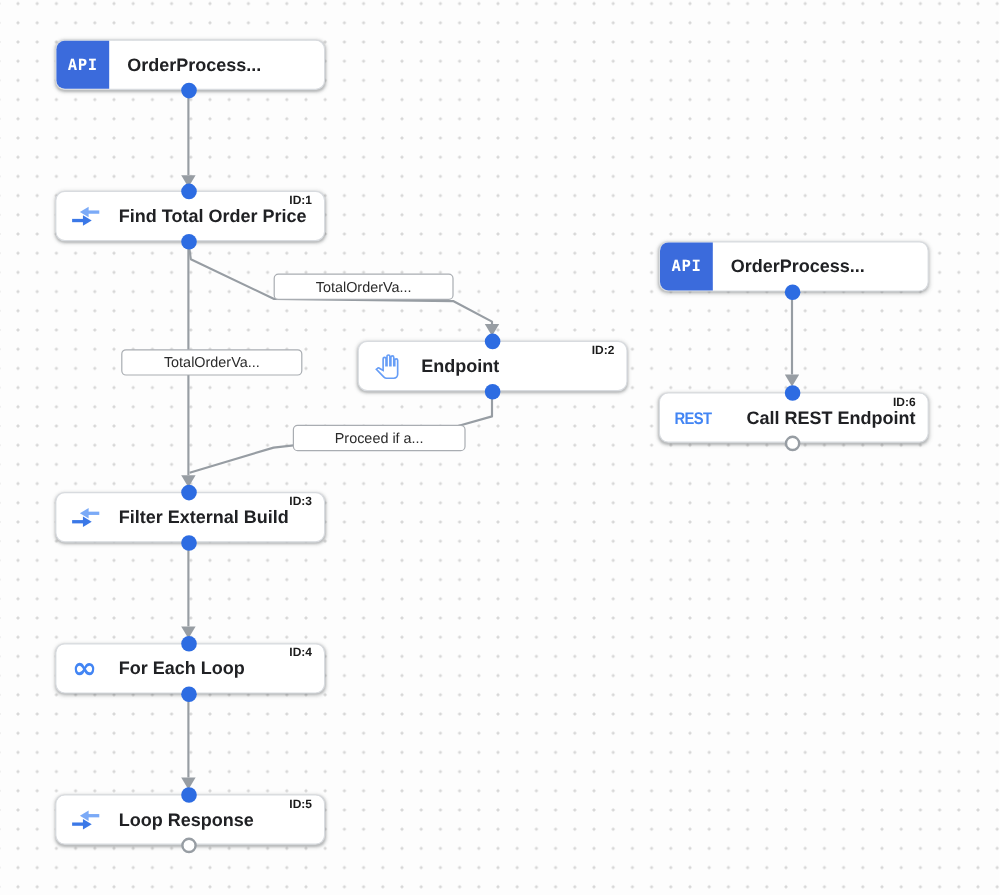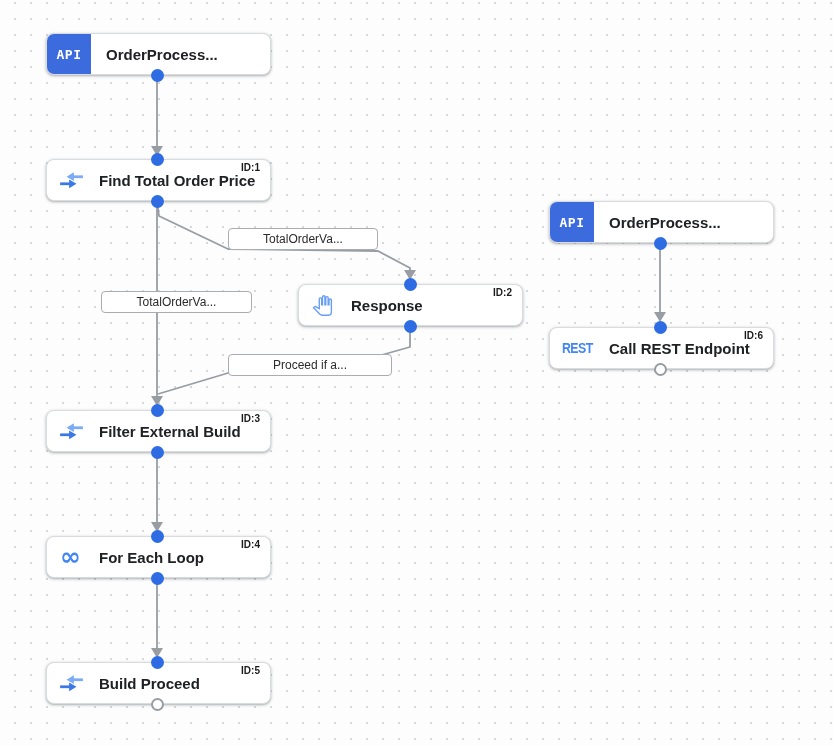--- a/index.html
+++ b/index.html
@@ -26,21 +26,21 @@
   }
   .icon-box{margin-left:13px;width:26px;flex:0 0 26px;display:flex;align-items:center;justify-content:flex-start;}
   .node-title{font-weight:bold;font-size:15px;color:#202124;margin-left:13px;white-space:nowrap;}
   .trigger .node-title{margin-left:15px;}
   .id-chip{position:absolute;top:2px;right:10px;font-size:10px;color:#1b1b1b;font-weight:bold;}
   .infinity{font-size:25px;line-height:18px;font-weight:bold;color:var(--infinity-blue,#4285f4);
     font-family:"DejaVu Sans",sans-serif;}
   .rest-word{font:bold 14px "Liberation Sans",sans-serif;letter-spacing:-0.6px;
     color:var(--rest-blue,#4285f4);transform:scaleX(.88);transform-origin:left center;}
   .rest-node .icon-box{width:38px;flex-basis:38px;margin-left:12px;}
-  .rest-node .node-title{margin-left:9px;}
+  .rest-node .node-title{margin-left:22px;}
   .edge-label{
     position:absolute;height:22px;background:#fff;border:1px solid #a9adb2;border-radius:4px;
     box-sizing:border-box;display:flex;align-items:center;justify-content:center;
     font-size:12px;color:#2b2b2b;z-index:2;cursor:pointer;white-space:nowrap;text-align:right;
   }
   .port{position:absolute;width:13px;height:13px;border-radius:50%;
     background:var(--port-blue,#2d6ce2);z-index:5;cursor:crosshair;}
   .port.hollow{background:#fff;border:2px solid var(--edge-gray,#979da3);box-sizing:border-box;}
 </style>
 </head>
@@ -95,21 +95,21 @@
     <div class="node-title">Find Total Order Price</div>
     <div class="id-chip">ID:1</div>
   </div>
 
   <div class="node" style="left:298px;top:284px;">
     <div class="icon-box">
       <svg width="21" height="21" viewBox="-1 -1 26 26">
         <path d="M23 5.5V20c0 2.2-1.8 4-4 4h-7.3c-1.08 0-2.1-.43-2.85-1.19L1 14.83s1.26-1.23 1.3-1.25c.22-.19.49-.29.79-.29.22 0 .42.06.6.16.04.01 4.31 2.46 4.31 2.46V4c0-.83.67-1.5 1.5-1.5S11 3.17 11 4v7h1V1.5c0-.83.67-1.5 1.5-1.5S15 .67 15 1.5V11h1V2.5c0-.83.67-1.5 1.5-1.5s1.5.67 1.5 1.5V11h1V5.5c0-.83.67-1.5 1.5-1.5s1.5.67 1.5 1.5z" style="fill:#ffffff;stroke:var(--hand-blue);stroke-width:1.7"></path>
       </svg>
     </div>
-    <div class="node-title">Response</div>
+    <div class="node-title">Endpoint</div>
     <div class="id-chip">ID:2</div>
   </div>
 
   <div class="node" style="left:46px;top:410px;">
     <div class="icon-box">
       <svg width="23" height="19" viewBox="0 0 24 20">
         <rect x="13" y="4.6" width="11" height="2.9" style="fill:var(--icon-blue-light)"></rect>
         <polygon points="14.5,1.4 14.5,10.6 6.8,6" style="fill:var(--icon-blue-light)"></polygon>
         <rect x="0" y="12" width="11" height="2.9" style="fill:var(--icon-blue-dark)"></rect>
         <polygon points="9.5,8.9 9.5,18.1 17.2,13.5" style="fill:var(--icon-blue-dark)"></polygon>
@@ -129,40 +129,40 @@
 
   <div class="node" style="left:46px;top:662px;">
     <div class="icon-box">
       <svg width="23" height="19" viewBox="0 0 24 20">
         <rect x="13" y="4.6" width="11" height="2.9" style="fill:var(--icon-blue-light)"></rect>
         <polygon points="14.5,1.4 14.5,10.6 6.8,6" style="fill:var(--icon-blue-light)"></polygon>
         <rect x="0" y="12" width="11" height="2.9" style="fill:var(--icon-blue-dark)"></rect>
         <polygon points="9.5,8.9 9.5,18.1 17.2,13.5" style="fill:var(--icon-blue-dark)"></polygon>
       </svg>
     </div>
-    <div class="node-title">Build Proceed</div>
+    <div class="node-title">Loop Response</div>
     <div class="id-chip">ID:5</div>
   </div>
 
   <div class="node trigger" style="left:549px;top:201px;">
     <div class="badge">API</div>
     <div class="node-title">OrderProcess...</div>
   </div>
 
   <div class="node rest-node" style="left:549px;top:327px;">
     <div class="icon-box">
       <span class="rest-word">REST</span>
     </div>
     <div class="node-title">Call REST Endpoint</div>
     <div class="id-chip">ID:6</div>
   </div>
 
   <div class="edge-label" style="left:228px;top:228px;width:150px;">TotalOrderVa...</div>
   <div class="edge-label" style="left:101px;top:291px;width:151px;">TotalOrderVa...</div>
-  <div class="edge-label" style="left:228px;top:354px;width:164px;">Proceed if a...</div>
+  <div class="edge-label" style="left:244px;top:354px;width:144px;">Proceed if a...</div>
 
   <div class="port" style="left:150.5px;top:68.5px;"></div>
   <div class="port" style="left:150.5px;top:152.5px;"></div>
   <div class="port" style="left:150.5px;top:194.5px;"></div>
   <div class="port" style="left:403.5px;top:277.5px;"></div>
   <div class="port" style="left:403.5px;top:319.5px;"></div>
   <div class="port" style="left:150.5px;top:403.5px;"></div>
   <div class="port" style="left:150.5px;top:445.5px;"></div>
   <div class="port" style="left:150.5px;top:529.5px;"></div>
   <div class="port" style="left:150.5px;top:571.5px;"></div>

